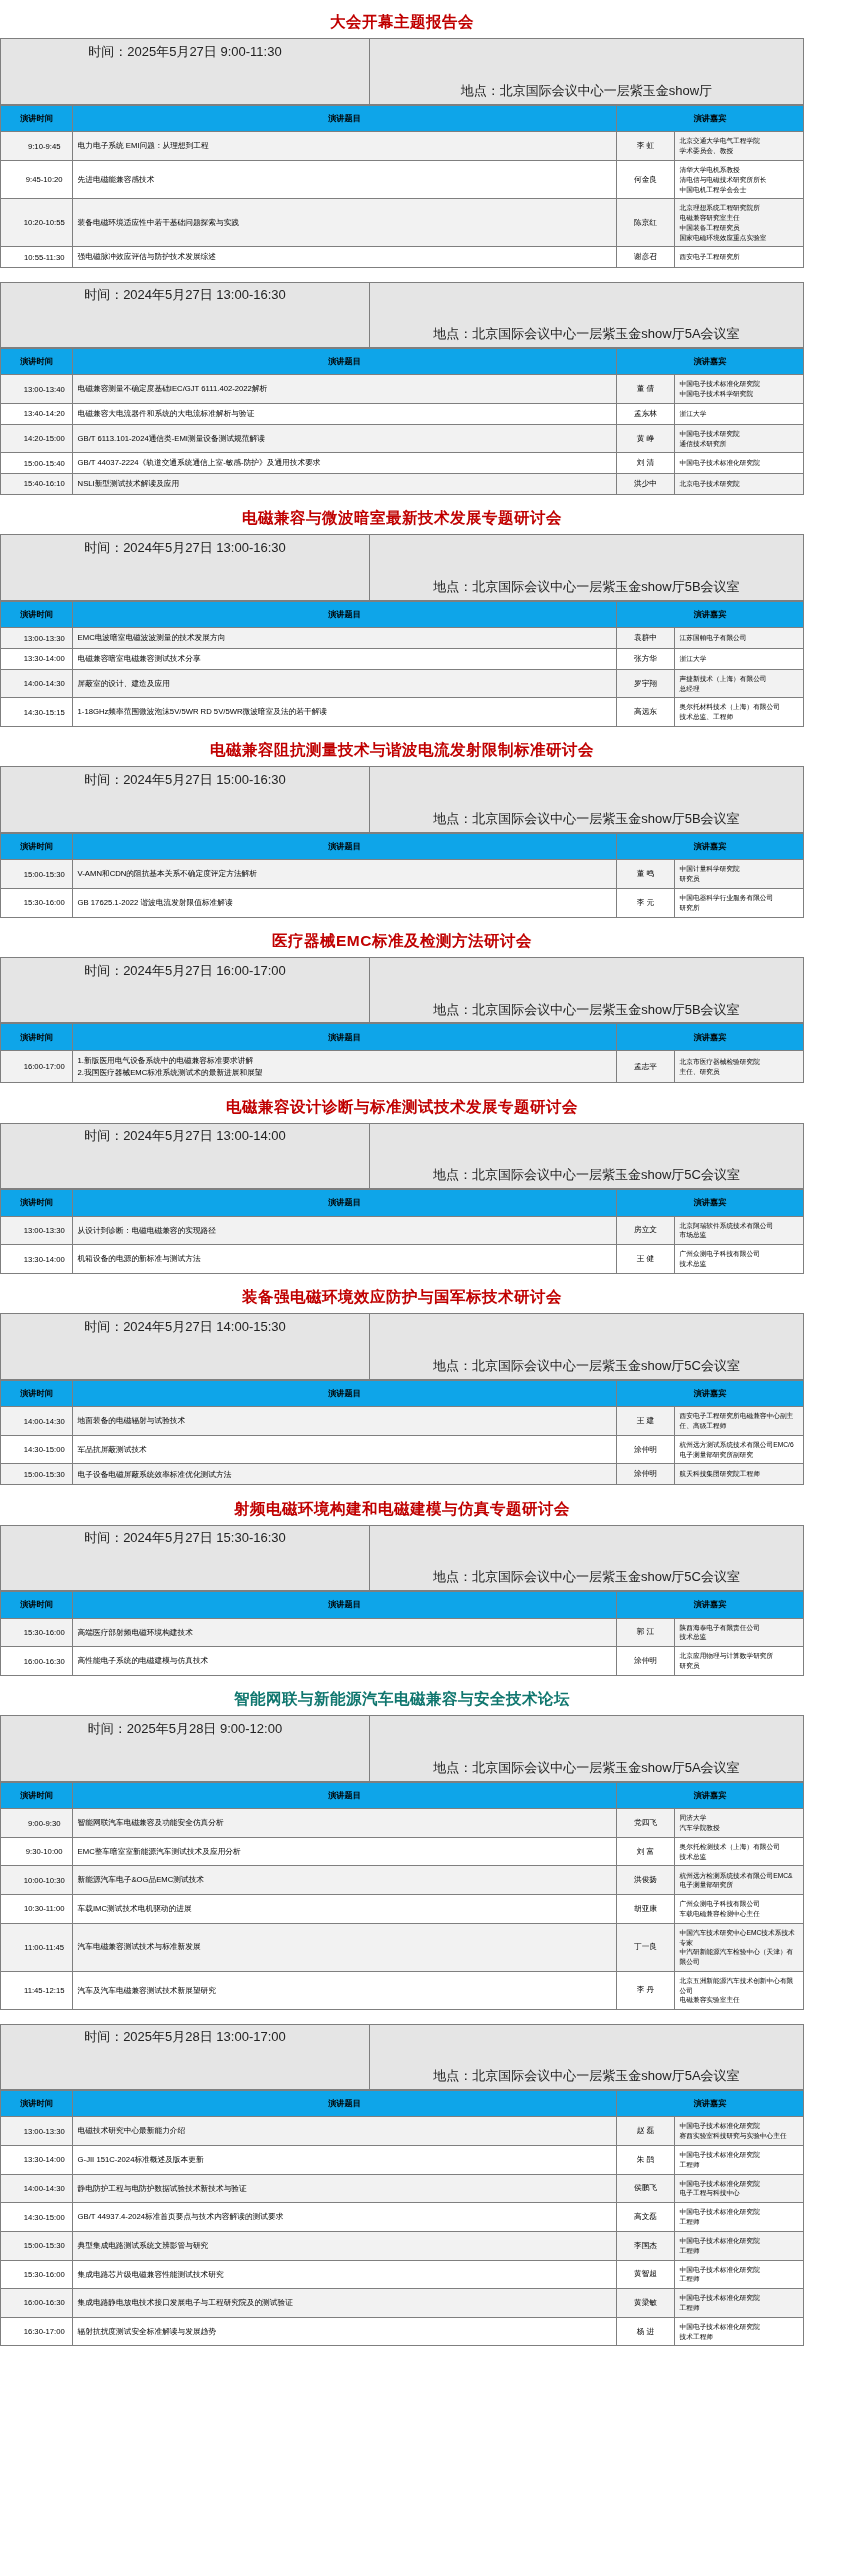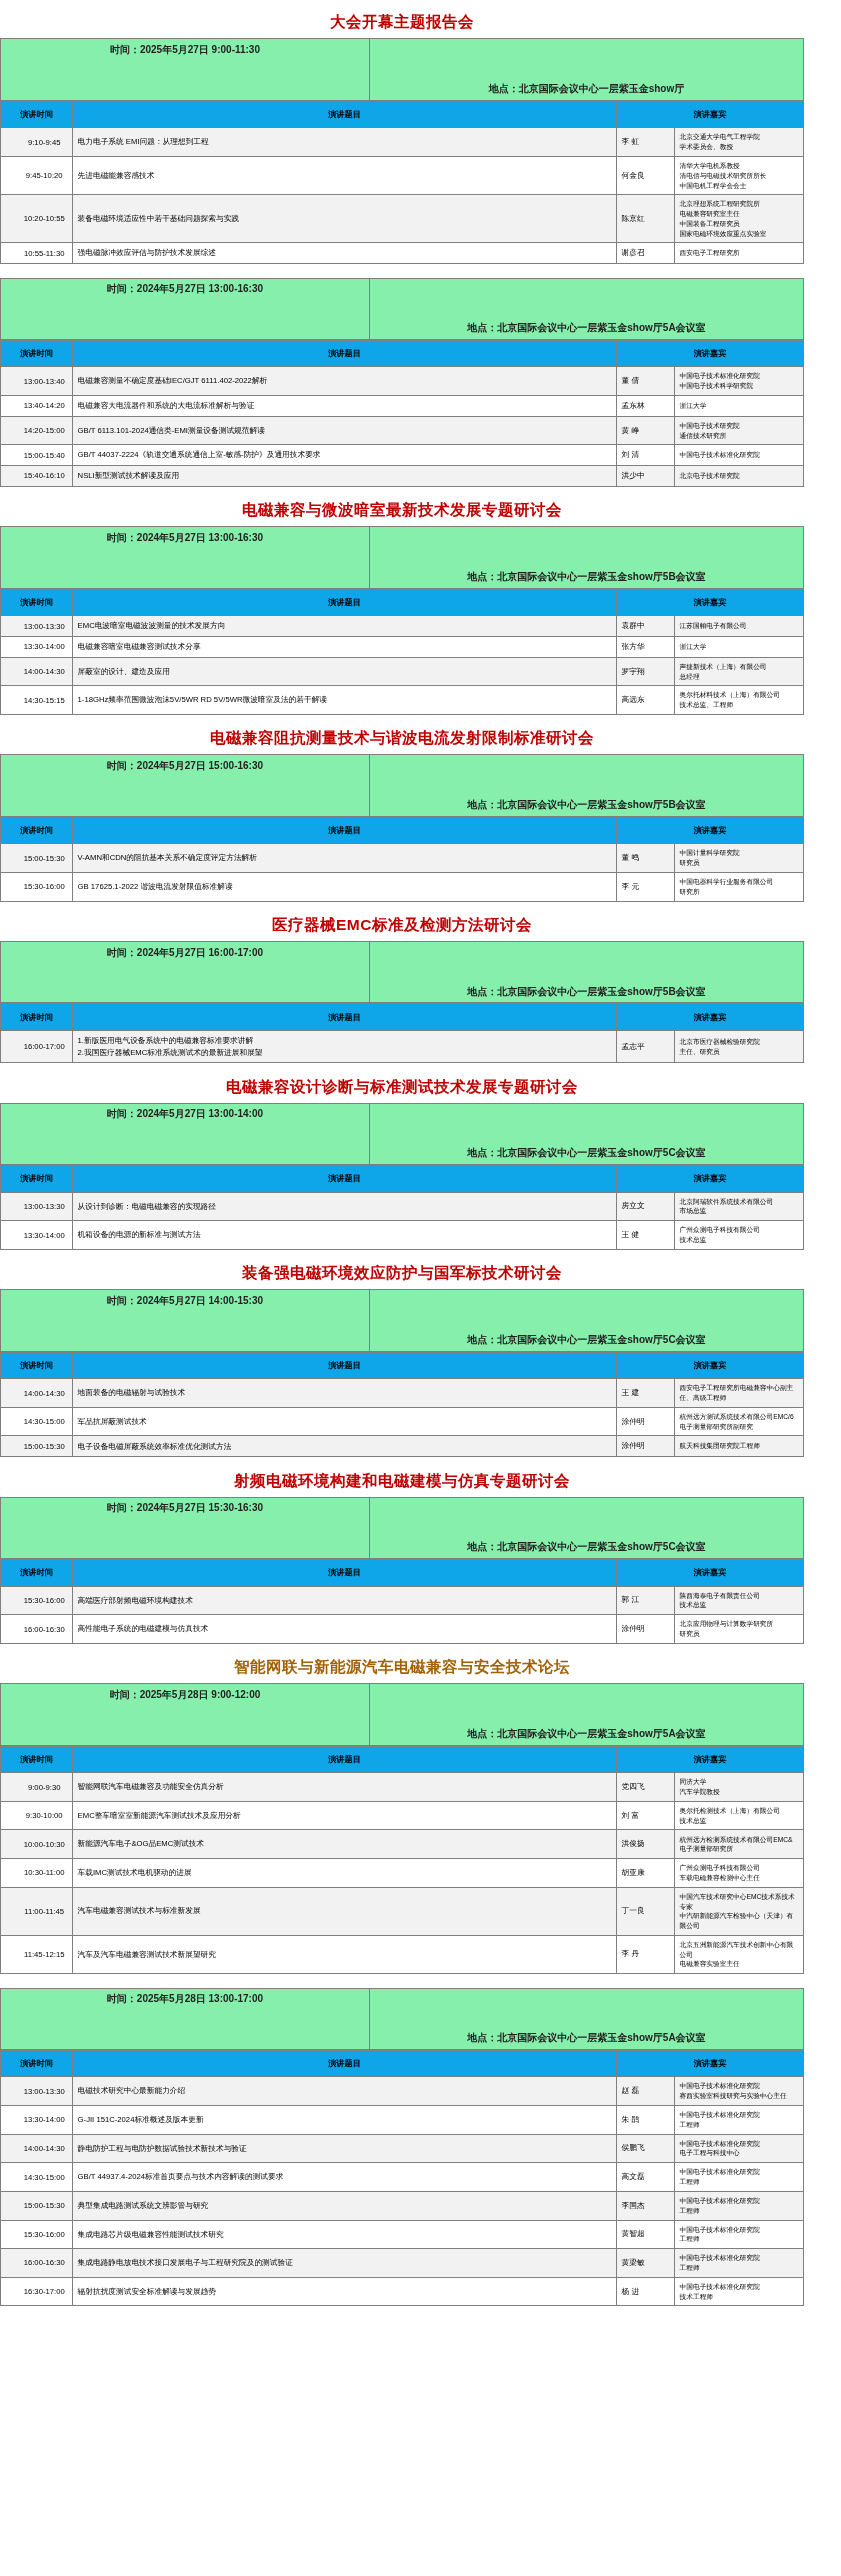--- a/index.html
+++ b/index.html
@@ -1,37 +1,37 @@
 <!DOCTYPE html>
 <html style="font-size:8.2px"><head>
 <meta charset="utf-8">
 <style>
   html,body{margin:0;padding:0;background:#ffffff;}
   body{font-family:"Liberation Sans","DejaVu Sans",sans-serif;width:841px;}
   .page{width:753px;padding:5.2px 0 20.6px 0;box-sizing:border-box;}
   .section{width:804px;margin:0 auto 13.4px auto;}
   .sec-title{text-align:center;font-weight:bold;color:#c00000;font-size:15.5px;line-height:1.35;margin:7.2px 0 5.2px 0;letter-spacing:0.5px;}
-  .meta{display:flex;border:0.5px solid #7f7f7f;background:#86efac;font-size:10px;color:#222;font-weight:bold;}
+  .meta{display:flex;border:0.5px solid #7f7f7f;background:#e5e5e5;font-size:13px;color:#222;}
   .meta > div{padding:3.6px 5.2px;box-sizing:border-box;}
   .meta .m-left{width:46%;border-right:0.5px solid #7f7f7f;text-align:center;}
   .meta .m-right{width:54%;text-align:center;margin-top:39px;}
   table.agenda{border-collapse:collapse;width:100%;table-layout:fixed;}
   table.agenda th, table.agenda td{border:0.5px solid #7f7f7f;font-size:7.7px;padding:4.1px 4.6px;vertical-align:middle;}
   table.agenda th{background:#0ea5e9;text-align:center;font-weight:bold;font-size:8.2px;height:17.5px;}
   table.agenda td.c-time{width:72px;text-align:center;padding-left:20px;}
   table.agenda td.c-topic{text-align:left;}
-  table.agenda td.c-name{width:58px;text-align:left;}
+  table.agenda td.c-name{width:58px;text-align:center;}
   table.agenda td.c-org{width:129px;text-align:left;font-size:6.7px;line-height:1.45;}
   table.agenda col.time{width:72px;}
   table.agenda col.name{width:58px;}
   table.agenda col.org{width:129px;}
   tr.alt td{background:#f2f2f2;}
   tr.plain td{background:#ffffff;}
   .topic-multi{line-height:1.5;}
-  .title-green{color:#a16207;}
+  .title-green{color:#0f766e;}
   .sec-title.red{color:#c00000;}
 </style>
 </head>
 <body>
 
 <div class="page">
   <div id="sections-root">
       <div class="section">
         <div class="sec-title red">大会开幕主题报告会</div>
         <div class="meta">

